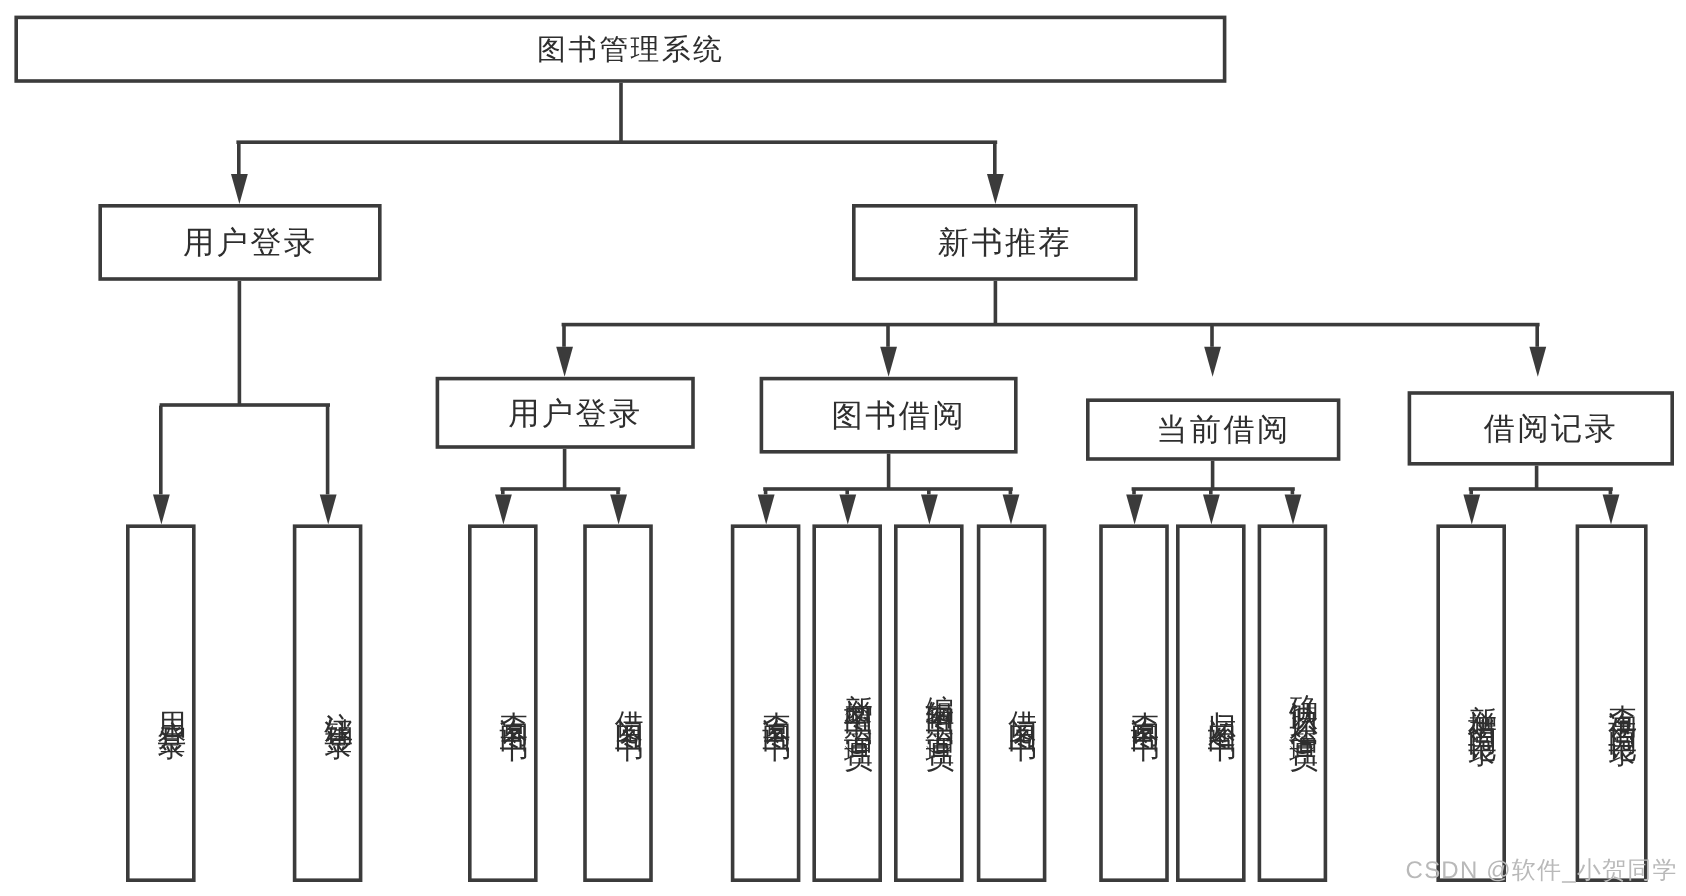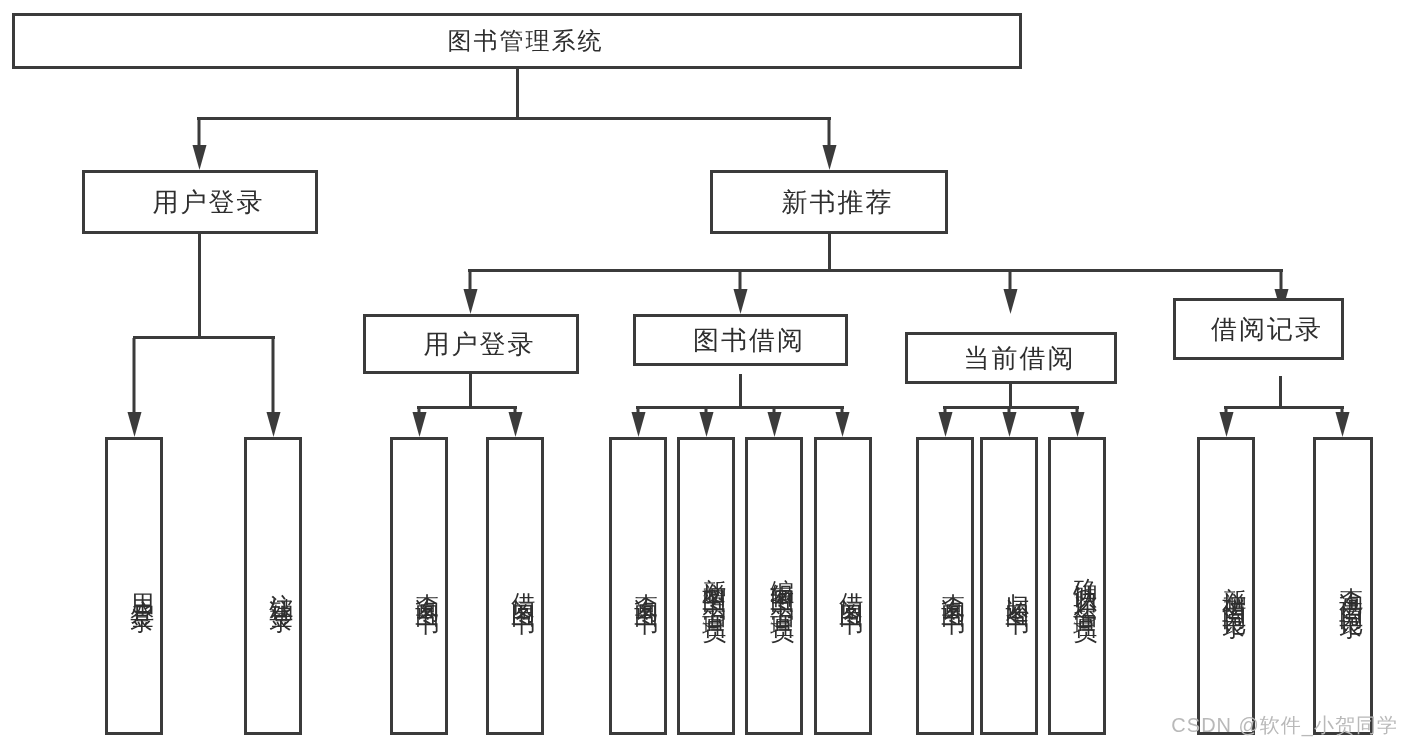--- a/index.html
+++ b/index.html
@@ -119,27 +119,27 @@
 <div class="box hbox" style="left:82px;top:170px;width:236px;height:64px">
   <span>用户登录</span>
 </div>
 <div class="box hbox" style="left:710px;top:170px;width:238px;height:64px">
   <span>新书推荐</span>
 </div>
 
 <div class="box hbox" style="left:363px;top:314px;width:216px;height:60px">
   <span>用户登录</span>
 </div>
-<div class="box hbox" style="left:633px;top:314px;width:215px;height:52px">
+<div class="box hbox" style="left:633px;top:314px;width:215px;height:64px">
   <span>图书借阅</span>
 </div>
 <div class="box hbox" style="left:905px;top:332px;width:212px;height:52px">
   <span>当前借阅</span>
 </div>
-<div class="box hbox" style="left:1173px;top:298px;width:171px;height:62px">
+<div class="box hbox" style="left:1173px;top:326px;width:222px;height:62px">
   <span>借阅记录</span>
 </div>
 
 <div class="box vbox" style="left:105px;top:437px;width:58px;height:298px">
   <span class="vlbl">用户登录</span>
 </div>
 <div class="box vbox" style="left:244px;top:437px;width:58px;height:298px">
   <span class="vlbl">注销登录</span>
 </div>
 

